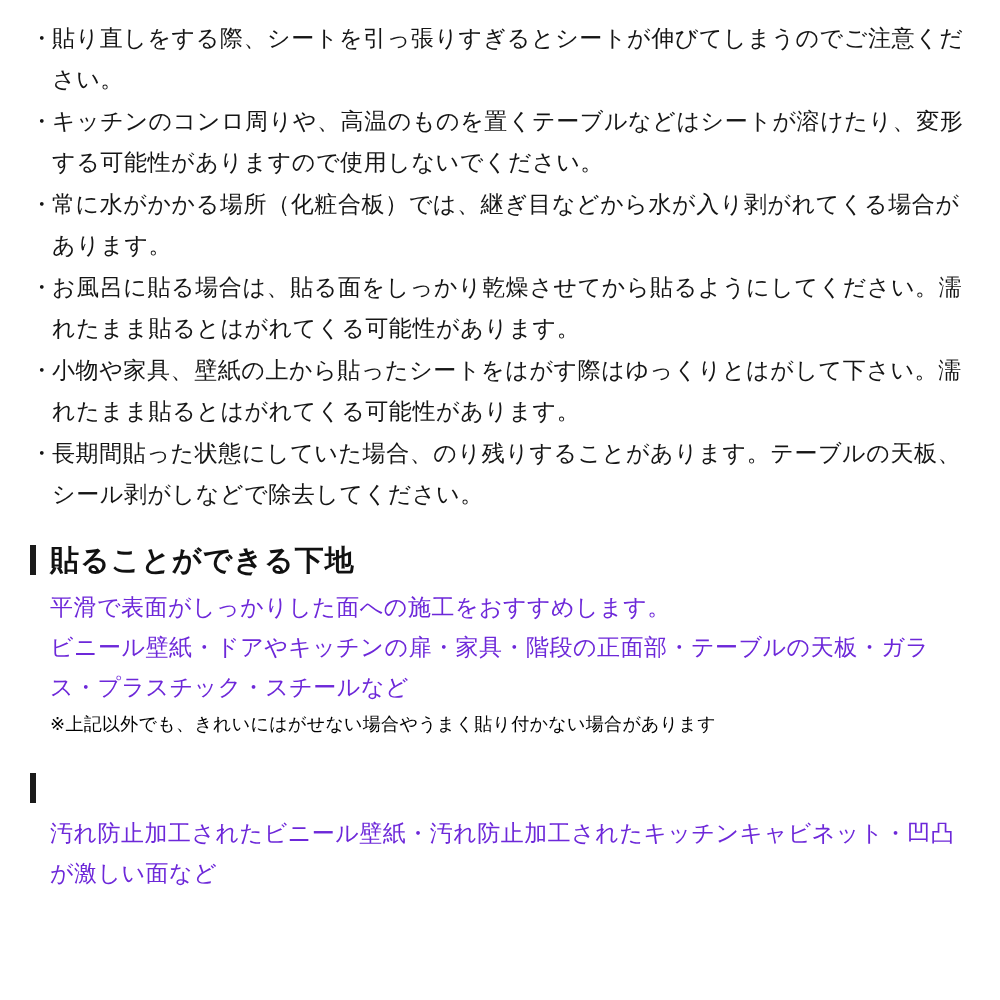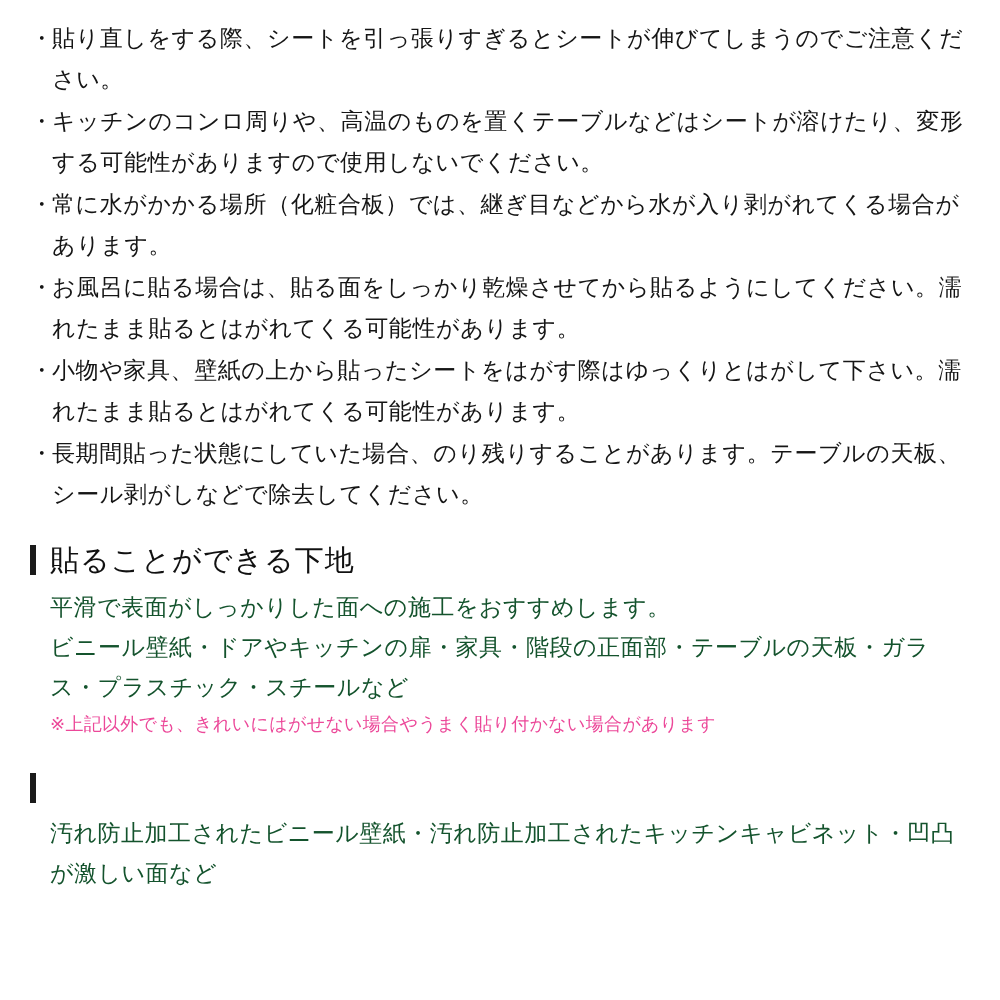--- a/index.html
+++ b/index.html
@@ -62,39 +62,39 @@
     display: inline-block;
     width: 6px;
     height: 30px;
     background: #1a1a1a;
     margin-right: 14px;
     flex: 0 0 auto;
   }
   .sec-title {
     font-size: 29px;
     line-height: 34px;
-    font-weight: normal;
+    font-weight: bold;
     letter-spacing: 1px;
     color: #111111;
     text-align: right;
   }
   .sec-body {
     padding-left: 20px;
   }
   .sec-line {
     font-size: 23px;
     line-height: 40px;
     letter-spacing: 0.5px;
-    color: #14532d;
+    color: #6d28d9;
   }
   .sec-note {
     font-size: 18px;
     line-height: 30px;
     letter-spacing: 0.3px;
-    color: #ec4899;
+    color: #000000;
     margin-top: 2px;
   }
   .gap-top-1 { margin-top: 30px; }
   .gap-top-2 { margin-top: 34px; }
 </style>
 </head>
 <body>
 
 <div class="page">
 

